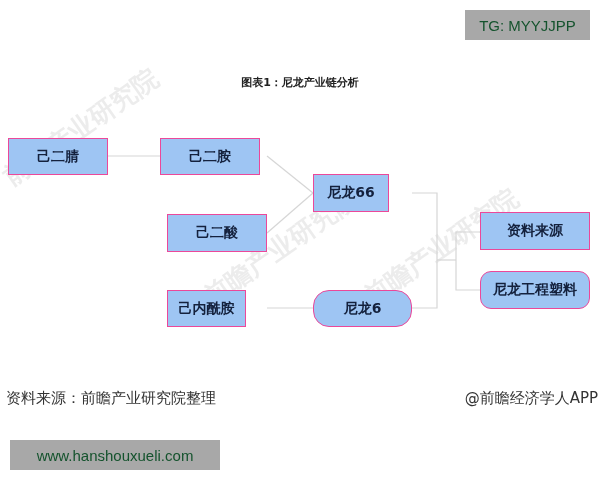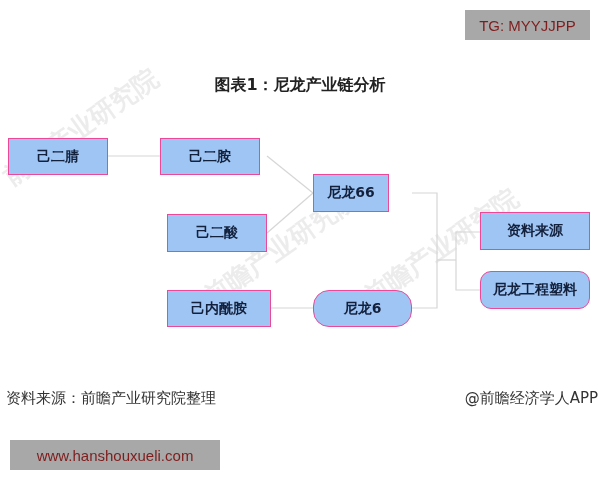--- a/index.html
+++ b/index.html
@@ -2,27 +2,27 @@
 <html><head>
 <meta charset="utf-8">
 <style>
   html, body { margin: 0; padding: 0; }
   body {
     width: 600px; height: 480px; position: relative; overflow: hidden;
     background: #ffffff;
     font-family: "DejaVu Sans", sans-serif;
   }
   .badge {
-    position: absolute; background: #a8a8a8; color: #7f1d1d;
+    position: absolute; background: #a8a8a8; color: #14532d;
     font-family: "Liberation Sans", sans-serif; font-size: 15px;
     display: flex; align-items: center; justify-content: center;
   }
   .title {
     position: absolute; left: 0; width: 600px; top: 75px; text-align: center;
-    font-size: 16px; font-weight: bold; color: #222;
+    font-size: 11px; font-weight: bold; color: #222;
   }
   .node {
     position: absolute; background: #9ec5f3; color: #14213d;
     font-size: 14px; font-weight: bold;
     display: flex; align-items: center; justify-content: center;
     box-sizing: border-box; border: 1px solid #ec4899;
   }
   svg.lines { position: absolute; left: 0; top: 0; }
   .watermark {
     position: absolute; color: rgba(200,200,200,0.35); font-size: 26px; font-weight: bold;
@@ -51,21 +51,21 @@
     <line x1="267" y1="308" x2="313" y2="308"></line>
     <polyline points="412,193 437,193 437,308 412,308"></polyline>
     <line x1="437" y1="260" x2="456" y2="260"></line>
     <polyline points="480,232 456,232 456,290 480,290"></polyline>
   </g>
 </svg>
 
 <div class="node" style="left:8px; top:138px; width:100px; height:37px;">己二腈</div>
 <div class="node" style="left:160px; top:138px; width:100px; height:37px;">己二胺</div>
 <div class="node" style="left:167px; top:214px; width:100px; height:38px;">己二酸</div>
-<div class="node" style="left:167px; top:290px; width:104px; height:37px;">己内酰胺</div>
+<div class="node" style="left:167px; top:290px; width:79px; height:37px;">己内酰胺</div>
 <div class="node" style="left:313px; top:174px; width:76px; height:38px;">尼龙66</div>
 <div class="node" style="left:313px; top:290px; width:99px; height:37px;border-radius:16px;">尼龙6</div>
 <div class="node" style="left:480px; top:212px; width:110px; height:38px;">资料来源</div>
 <div class="node" style="left:480px; top:271px; width:110px; height:38px;border-radius:11px;">尼龙工程塑料</div>
 
 <div class="footer" style="left:6px;">资料来源：前瞻产业研究院整理</div>
 <div class="footer" style="right:2px;">@前瞻经济学人APP</div>
 
 <div class="badge" style="left:10px; top:440px; width:210px; height:30px;">www.hanshouxueli.com</div>
 

